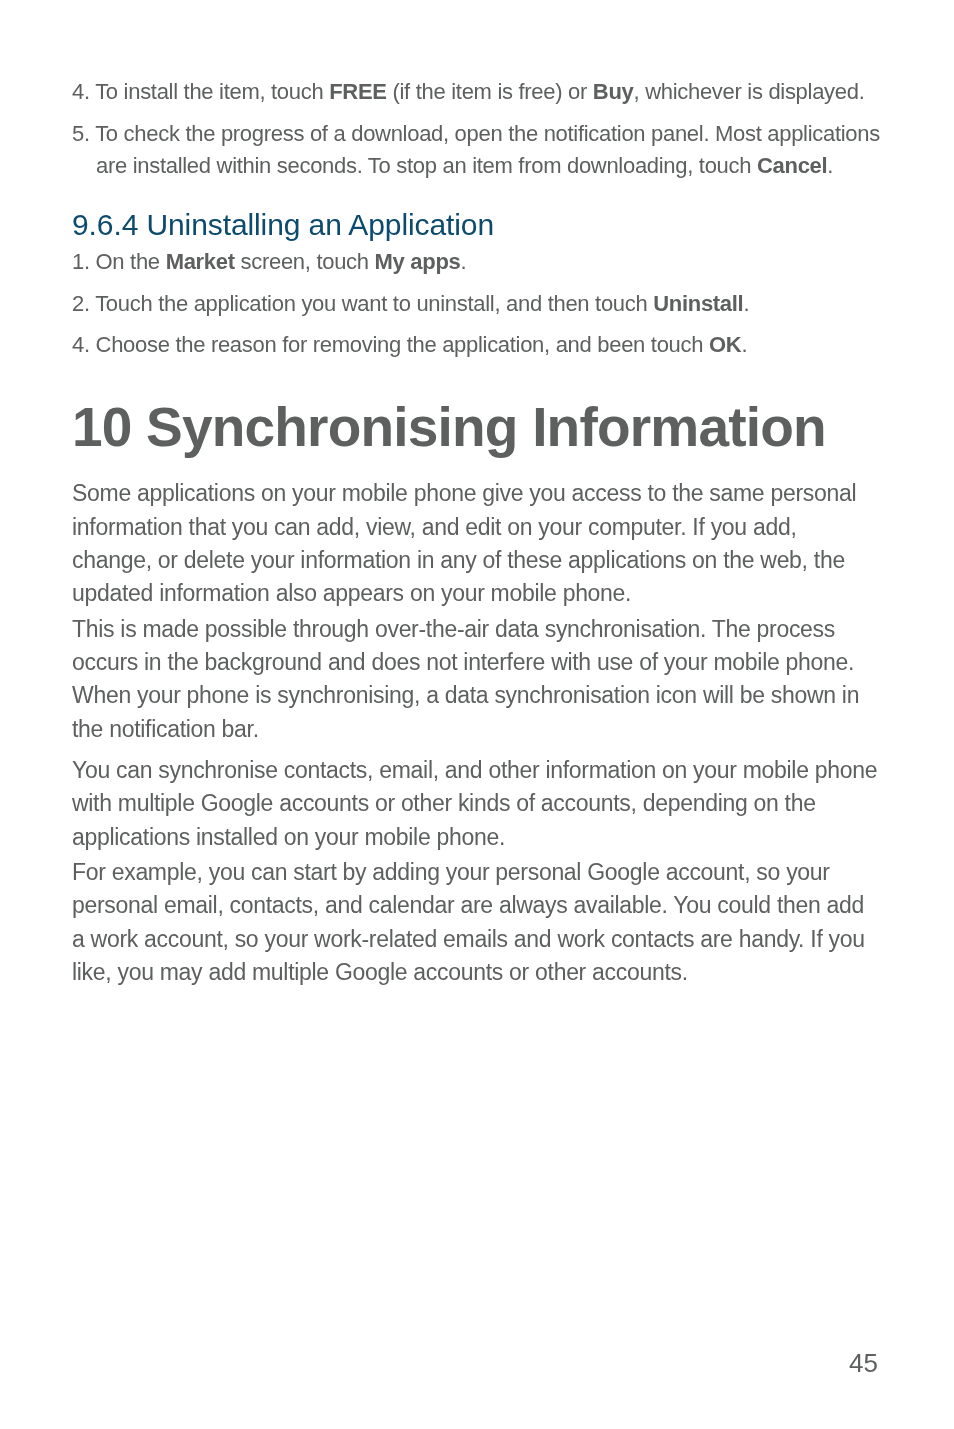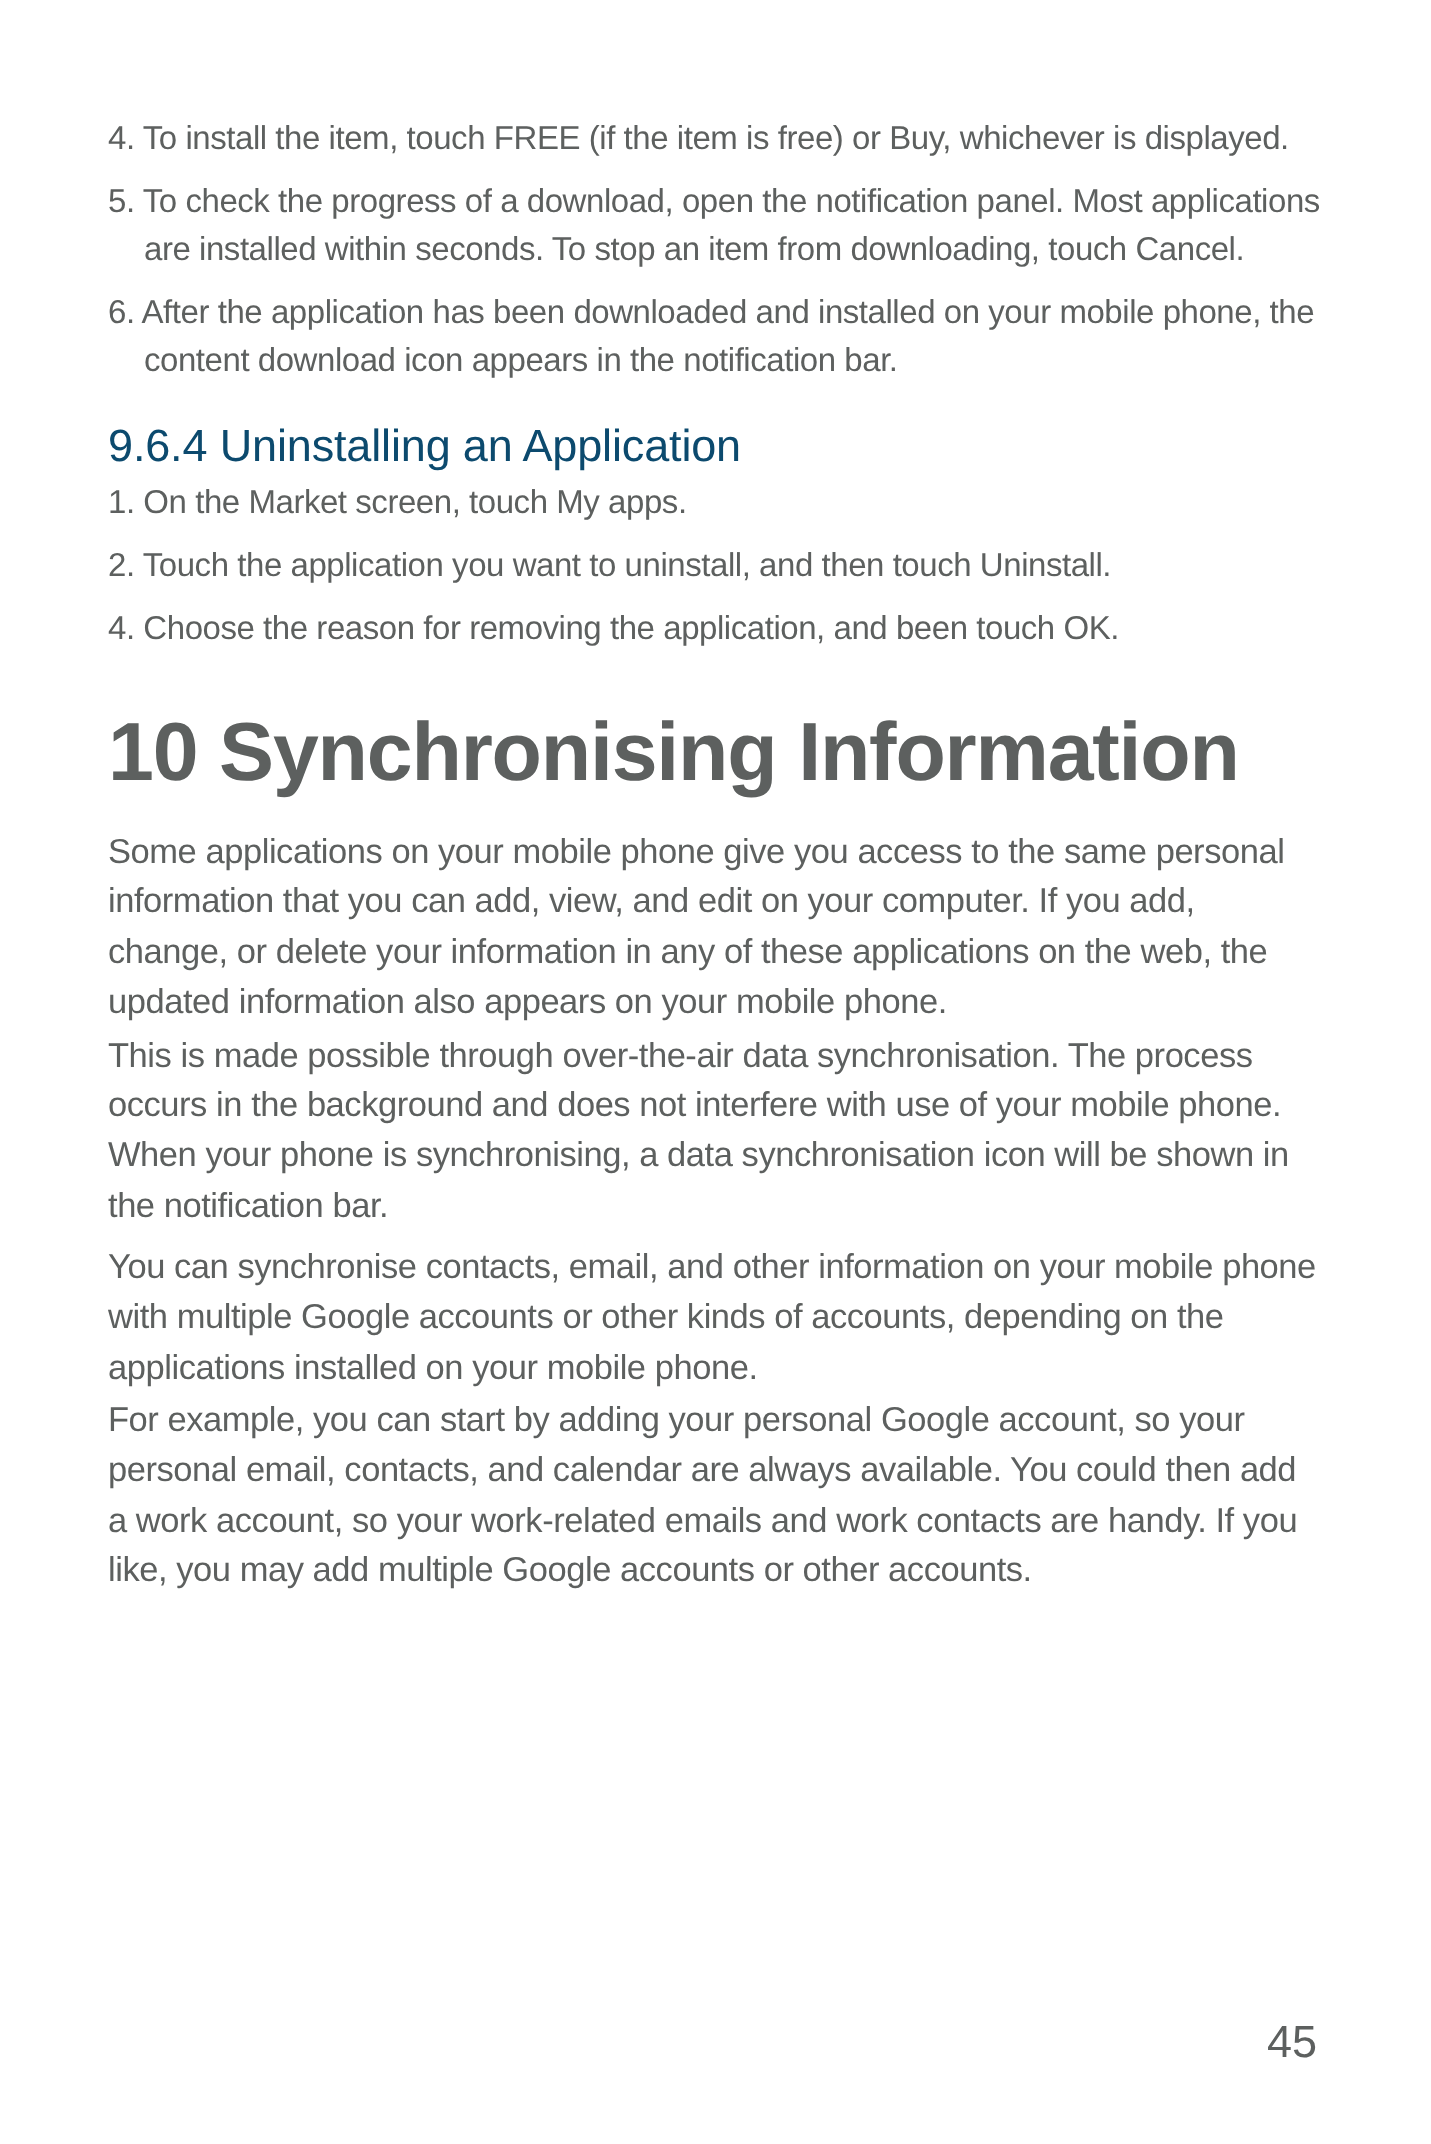--- a/index.html
+++ b/index.html
@@ -51,27 +51,27 @@
       color: #5d605f;
       letter-spacing: -0.6px;
     }
     .para {
       font-size: 23px;
       line-height: 1.45;
       margin-bottom: 2px;
       letter-spacing: -0.3px;
     }
     .b {
-      font-weight: normal;
+      font-weight: bold;
     }
     .page-number {
       position: absolute;
       bottom: 50px;
       right: 76px;
-      font-size: 30px;
+      font-size: 26px;
       color: #5d605f;
     }
     .section-block {
       margin-bottom: 8px;
     }
   </style>
 </head>
 <body>
 
 <div class="page">
@@ -79,24 +79,20 @@
   <div class="list-item">
     <span>4.</span>
     <span>To install the item, touch </span><span class="b">FREE</span><span> (if the item is free) or </span><span class="b">Buy</span><span>, whichever is displayed.</span>
   </div>
 
   <div class="list-item">
     <span>5.</span>
     <span>To check the progress of a download, open the notification panel. Most applications are installed within seconds. To stop an item from downloading, touch </span><span class="b">Cancel</span><span>.</span>
   </div>
 
-  <div class="list-item">
-    <span>6.</span>
-    <span>After the application has been downloaded and installed on your mobile phone, the content download icon appears in the notification bar.</span>
-  </div>
 
   <div class="h3">9.6.4   Uninstalling an Application</div>
 
   <div class="list-item">
     <span>1.</span>
     <span>On the </span><span class="b">Market</span><span> screen, touch </span><span class="b">My apps</span><span>.</span>
   </div>
 
   <div class="list-item">
     <span>2.</span>

